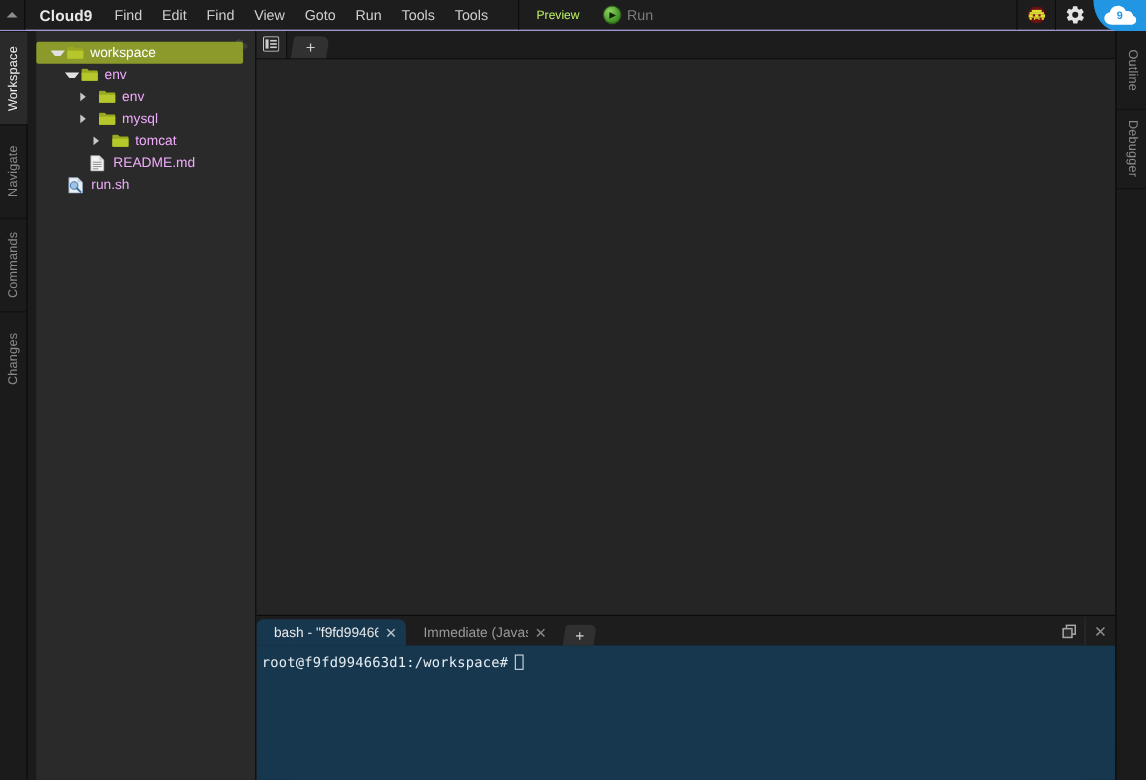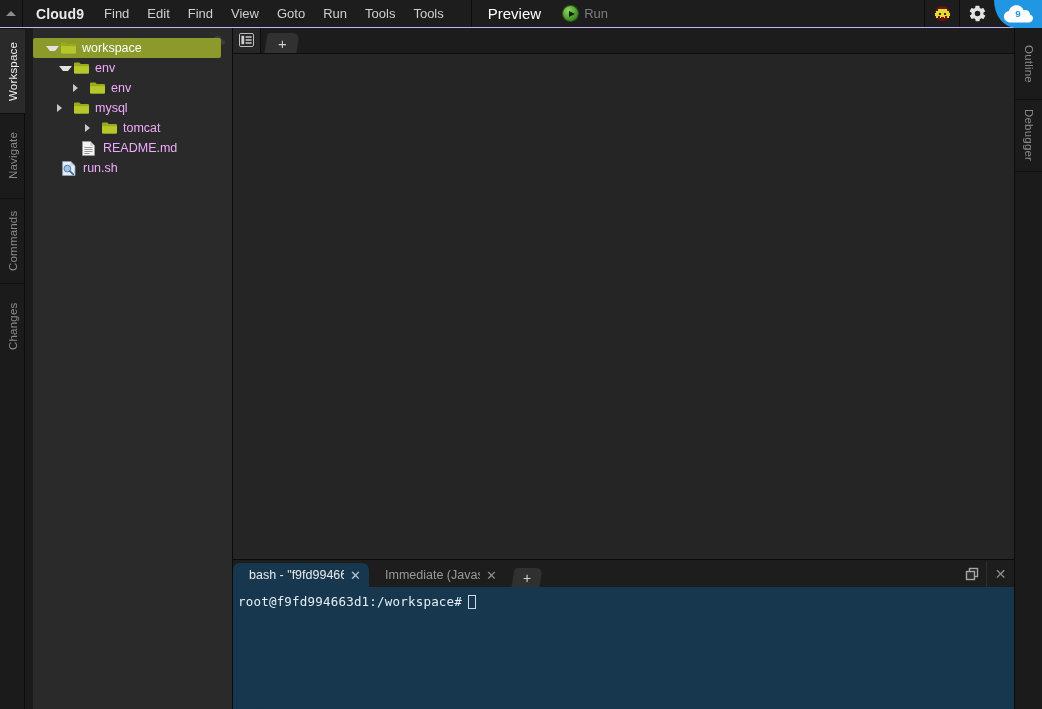--- a/index.html
+++ b/index.html
@@ -38,21 +38,21 @@
   .mb-item{
     display:flex;align-items:center;
     padding:0 9px;
     color:#cfcfcf; font-size:13px;
   }
   .mb-sep{
     width:1px; background:#0c0c0c; margin:0 0 0 18px;
   }
   .mb-preview{
     display:flex;align-items:center; padding:0 12px 0 16px;
-    color:#ffffff; font-size:15px;
+    color:#bef264; font-size:11px;
   }
   .mb-run{
     display:flex;align-items:center;gap:6px;
     padding:0 10px; color:#7e7e7e; font-size:13px;
   }
   .run-play{
     width:15px;height:15px;border-radius:50%;
     background:radial-gradient(circle at 35% 30%, #8fd45f, #3f8f22 70%);
     display:flex;align-items:center;justify-content:center;
     box-shadow:0 0 0 1px #2c5c16;
@@ -368,21 +368,21 @@
       <div class="trow" style="padding-left: 36px;">
         <span class="arrow right"></span>
         <span class="ficon">
           <svg width="15" height="12" viewBox="0 0 15 12">
             <path fill="#9aaa1f" d="M0 1.6A1.1 1.1 0 0 1 1.1.5h4.2l1.4 1.6h7.2A1.1 1.1 0 0 1 15 3.2v7.2a1.1 1.1 0 0 1-1.1 1.1H1.1A1.1 1.1 0 0 1 0 10.4z"></path>
             <path fill="#b6c72c" d="M0 4.2h15v6.2a1.1 1.1 0 0 1-1.1 1.1H1.1A1.1 1.1 0 0 1 0 10.4z"></path>
           </svg>
         </span>
         <span class="tlabel">env</span>
       </div>
-      <div class="trow" style="padding-left: 20px;">
+      <div class="trow" style="padding-left: 36px;">
         <span class="arrow right"></span>
         <span class="ficon">
           <svg width="15" height="12" viewBox="0 0 15 12">
             <path fill="#9aaa1f" d="M0 1.6A1.1 1.1 0 0 1 1.1.5h4.2l1.4 1.6h7.2A1.1 1.1 0 0 1 15 3.2v7.2a1.1 1.1 0 0 1-1.1 1.1H1.1A1.1 1.1 0 0 1 0 10.4z"></path>
             <path fill="#b6c72c" d="M0 4.2h15v6.2a1.1 1.1 0 0 1-1.1 1.1H1.1A1.1 1.1 0 0 1 0 10.4z"></path>
           </svg>
         </span>
         <span class="tlabel">mysql</span>
       </div>
       <div class="trow" style="padding-left: 36px; margin-left: 12px;">

